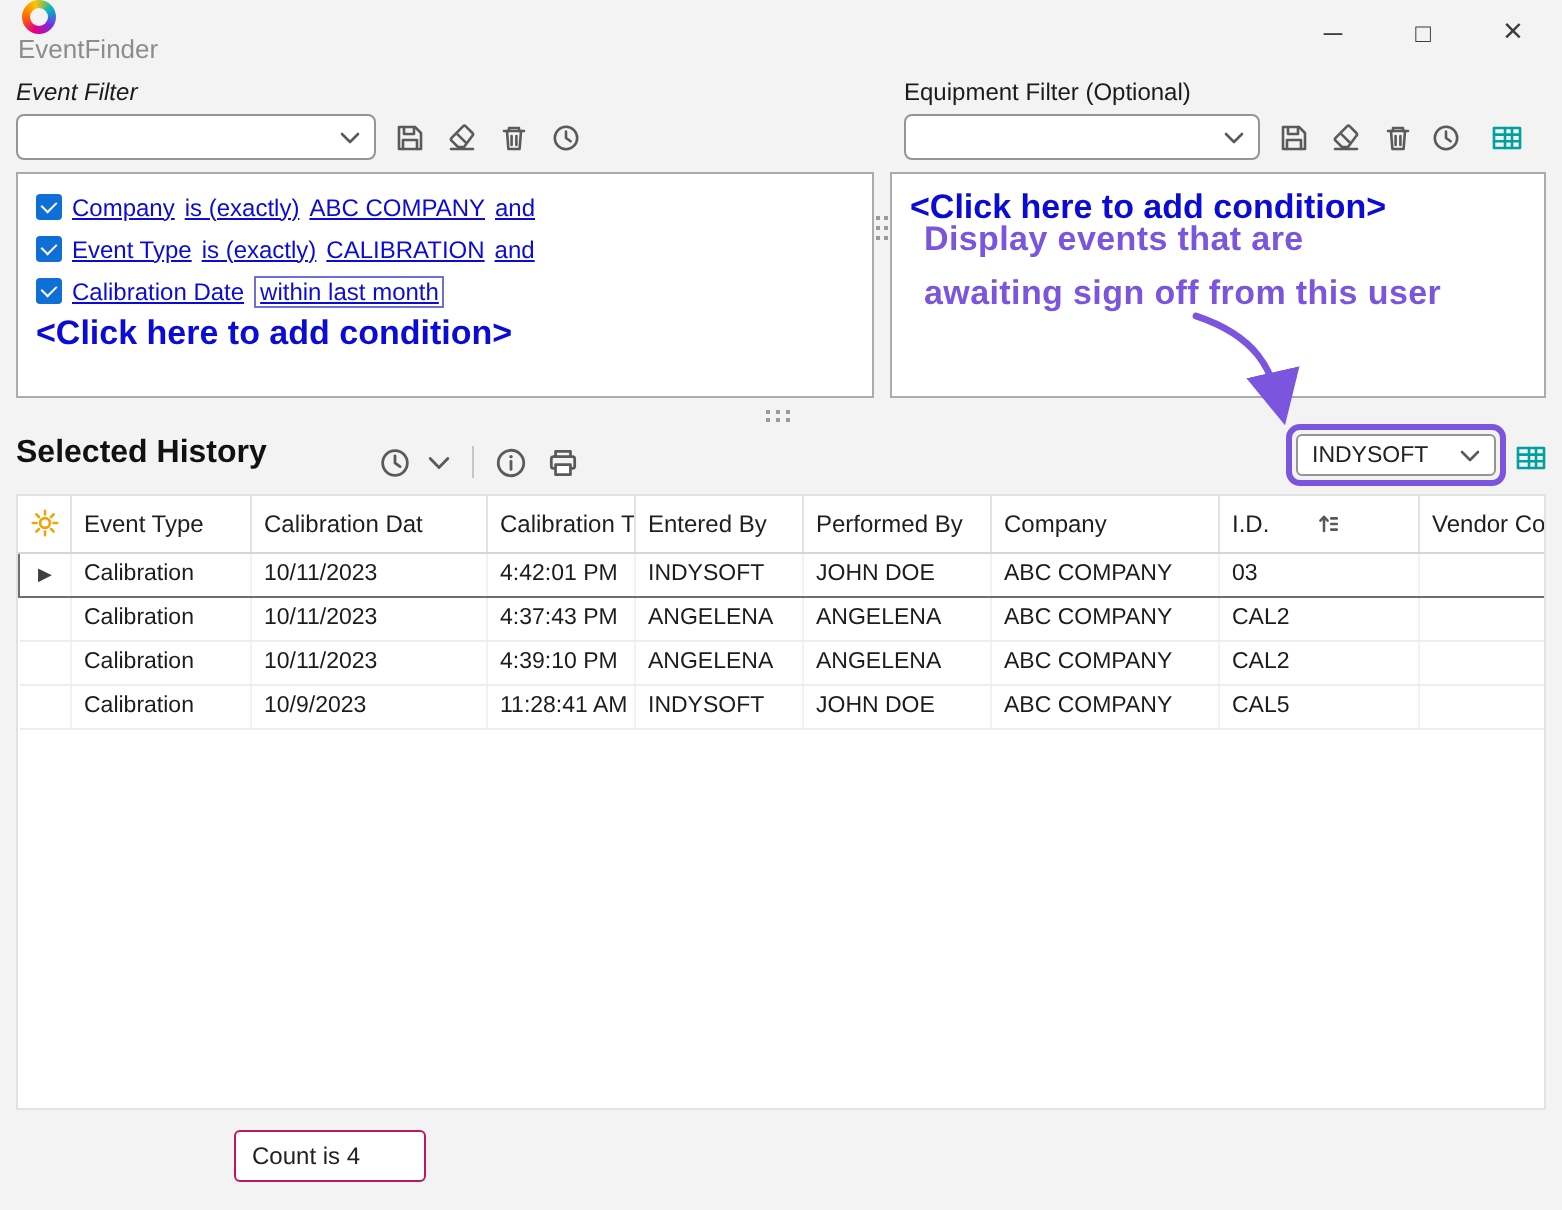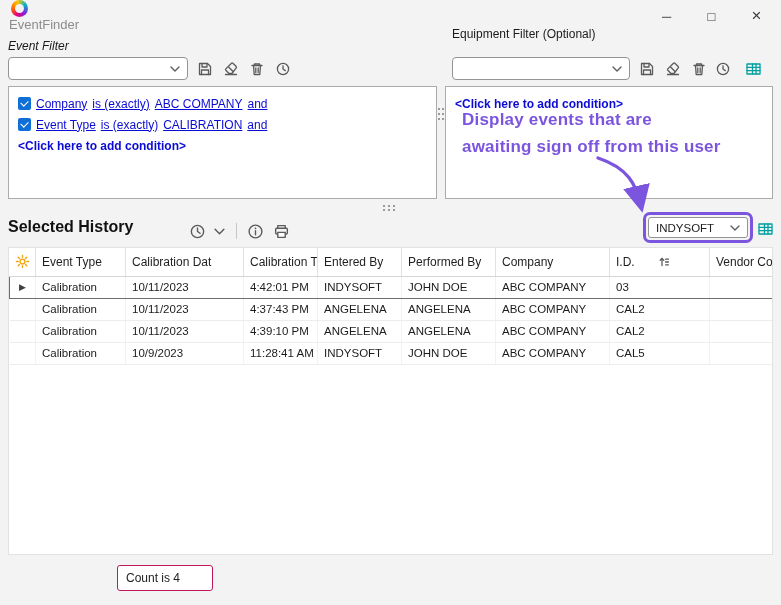--- a/index.html
+++ b/index.html
@@ -40,21 +40,21 @@
   
   .panel{position:absolute;background:#fff;border:1px solid #ababab;}
   #event-panel{left:8px;top:86px;width:429px;height:113px;padding:6px 9px;}
   #equip-panel{left:445px;top:86px;width:328px;height:113px;padding:6px 9px;}
   .cond-row{display:flex;align-items:center;gap:5px;height:21px;font-size:12px;white-space:nowrap;}
   .checkbox{width:13px;height:13px;border-radius:2px;background:var(--check);position:relative;flex:none;}
   .checkbox.checked::after{content:"";position:absolute;left:3px;top:2.5px;width:6px;height:4px;
     border-left:1.6px solid #fff;border-bottom:1.6px solid #fff;transform:rotate(-45deg);}
   .seg{color:var(--link);text-decoration:underline;cursor:pointer;}
   .seg.boxed{border:1px solid #6f6fd8;padding:0 2px;}
-  .add-cond{color:var(--link);font-weight:700;font-size:12px;height:21px;display:flex;align-items:center;cursor:pointer;width:max-content;}
+  .add-cond{color:var(--link);font-weight:700;font-size:17px;height:21px;display:flex;align-items:center;cursor:pointer;width:max-content;}
 
   
   .grip-v{position:absolute;left:438px;top:108px;width:8px;height:16px;}
   .grip-v i{display:block;width:2px;height:2px;background:#9a9a9a;
     box-shadow:0 5px 0 #9a9a9a,0 10px 0 #9a9a9a,4px 0 0 #9a9a9a,4px 5px 0 #9a9a9a,4px 10px 0 #9a9a9a;}
   .grip-h{position:absolute;left:383px;top:205px;width:16px;height:8px;}
   .grip-h i{display:block;width:2px;height:2px;background:#9a9a9a;
     box-shadow:5px 0 0 #9a9a9a,10px 0 0 #9a9a9a,0 4px 0 #9a9a9a,5px 4px 0 #9a9a9a,10px 4px 0 #9a9a9a;}
 
   
@@ -143,21 +143,21 @@
   </button>
   <button class="icon-btn" style="left:272px;top:58px;">
     <span>
         <svg class="ic" width="16" height="16" viewBox="0 0 16 16">
           <circle cx="8" cy="8" r="5.6"></circle>
           <path d="M8 4.8V8l2.3 1.6"></path>
         </svg>
       </span>
   </button>
 
-  <div class="section-label" style="left:452px;top:27px;">Equipment Filter (Optional)</div>
+  <div class="section-label" style="left:452px;top:39px;">Equipment Filter (Optional)</div>
   <div class="combo" style="left:452px;top:57px;width:178px;">
     <span class="combo-value"></span>
     <span>
         <svg class="ic" width="10" height="6" viewBox="0 0 10 6">
           <path d="M1 1l4 4 4-4"></path>
         </svg>
       </span>
   </div>
   <button class="icon-btn" style="left:636px;top:58px;">
     <span>
@@ -212,20 +212,25 @@
           <span class="seg">is (exactly)</span>
           <span class="seg">ABC COMPANY</span>
           <span class="seg">and</span>
         </div>
         <div class="cond-row">
           <span class="checkbox checked"></span>
           <span class="seg">Event Type</span>
           <span class="seg">is (exactly)</span>
           <span class="seg">CALIBRATION</span>
           <span class="seg">and</span>
+        </div>
+        <div class="cond-row">
+          <span class="checkbox checked"></span>
+          <span class="seg">Calibration Date</span>
+          <span class="seg boxed">within last month</span>
         </div>
       </div>
     <div class="add-cond">&lt;Click here to add condition&gt;</div>
   </div>
 
   <span class="grip-v">
       <i></i>
     </span>
   <span class="grip-h">
       <i></i>

